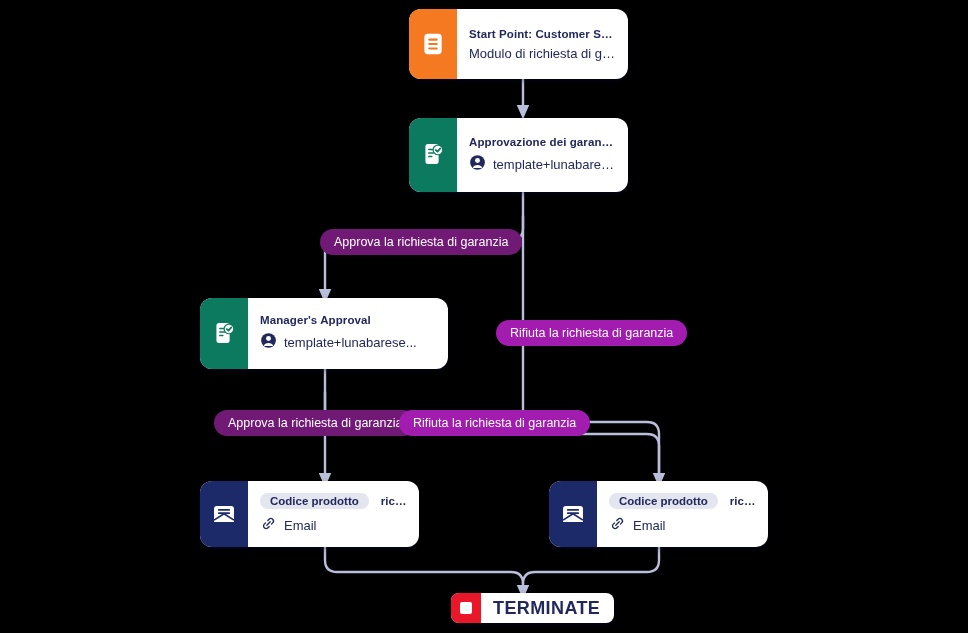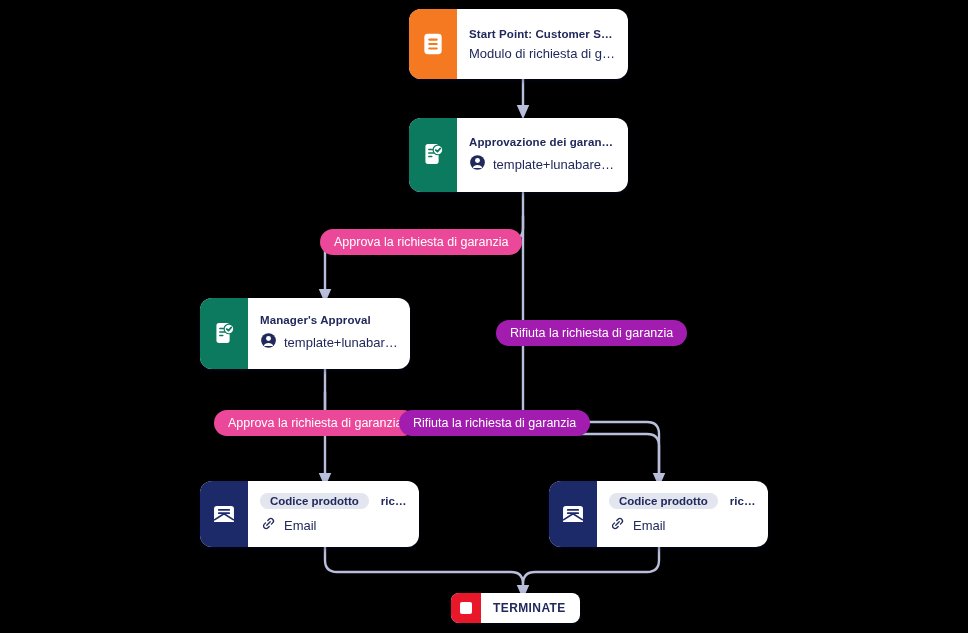--- a/index.html
+++ b/index.html
@@ -83,21 +83,21 @@
   .pill {
     position: absolute;
     height: 26px;
     line-height: 26px;
     padding: 0 14px;
     border-radius: 13px;
     font-size: 12.5px;
     color: #ffffff;
     white-space: nowrap;
   }
-  .pill-green  { background: #ec4899; }
+  .pill-green  { background: #701a75; }
   .pill-purple { background: #a21caf; }
 
   
   .chip-row {
     display: flex;
     align-items: center;
     gap: 12px;
     min-width: 0;
   }
   .chip {
@@ -138,21 +138,21 @@
     flex: 0 0 30px;
   }
   #terminate .stop i {
     display: block;
     width: 12px;
     height: 12px;
     background: #ffffff;
     border-radius: 2px;
   }
   #terminate .tlabel {
-    font-size: 12px;
+    font-size: 18px;
     font-weight: bold;
     color: #21295c;
     padding: 0 14px 0 12px;
     letter-spacing: .4px;
   }
 </style>
 </head>
 <body>
 
 <div id="canvas">
@@ -220,21 +220,21 @@
             <path d="M5.3,19.6 a7.1,6 0 0 1 13.4,0 z" fill="#ffffff"></path>
           </svg>
         </span>
         <span class="node-sub">template+lunabarese...</span>
       </div>
     </div>
   </div>
 
   <div class="pill pill-green" style="left:320px; top:229px;">Approva la richiesta di garanzia</div>
 
-  <div class="node" id="n-manager" style="left:200px; top:298px; width:210px; height:71px;">
+  <div class="node" id="n-manager" style="left:200px; top:298px; width:248px; height:71px;">
     <div class="node-icon icon-teal">
       <svg width="26" height="26" viewBox="0 0 24 24" aria-hidden="true">
         <path d="M5,4.2 a2.4,2.4 0 0 1 2.4,-2.4 h7.4 a2.4,2.4 0 0 1 2.4,2.4 v13.6 a2.4,2.4 0 0 1 -2.4,2.4 h-7.4 a2.4,2.4 0 0 1 -2.4,-2.4 z" fill="#ffffff"></path>
         <rect x="7.4" y="6.2" width="6" height="1.5" rx="0.75" fill="#0c7a5f"></rect>
         <rect x="7.4" y="9.4" width="6" height="1.5" rx="0.75" fill="#0c7a5f"></rect>
         <rect x="7.4" y="12.6" width="4.2" height="1.5" rx="0.75" fill="#0c7a5f"></rect>
         <circle cx="16.6" cy="7.3" r="5" fill="#0c7a5f"></circle>
         <circle cx="16.6" cy="7.3" r="3.9" fill="#ffffff"></circle>
         <path d="M14.6,7.4 L16.1,8.9 L18.7,5.9" fill="none" stroke="#0c7a5f" stroke-width="1.6" stroke-linecap="round" stroke-linejoin="round"></path>
       </svg>

